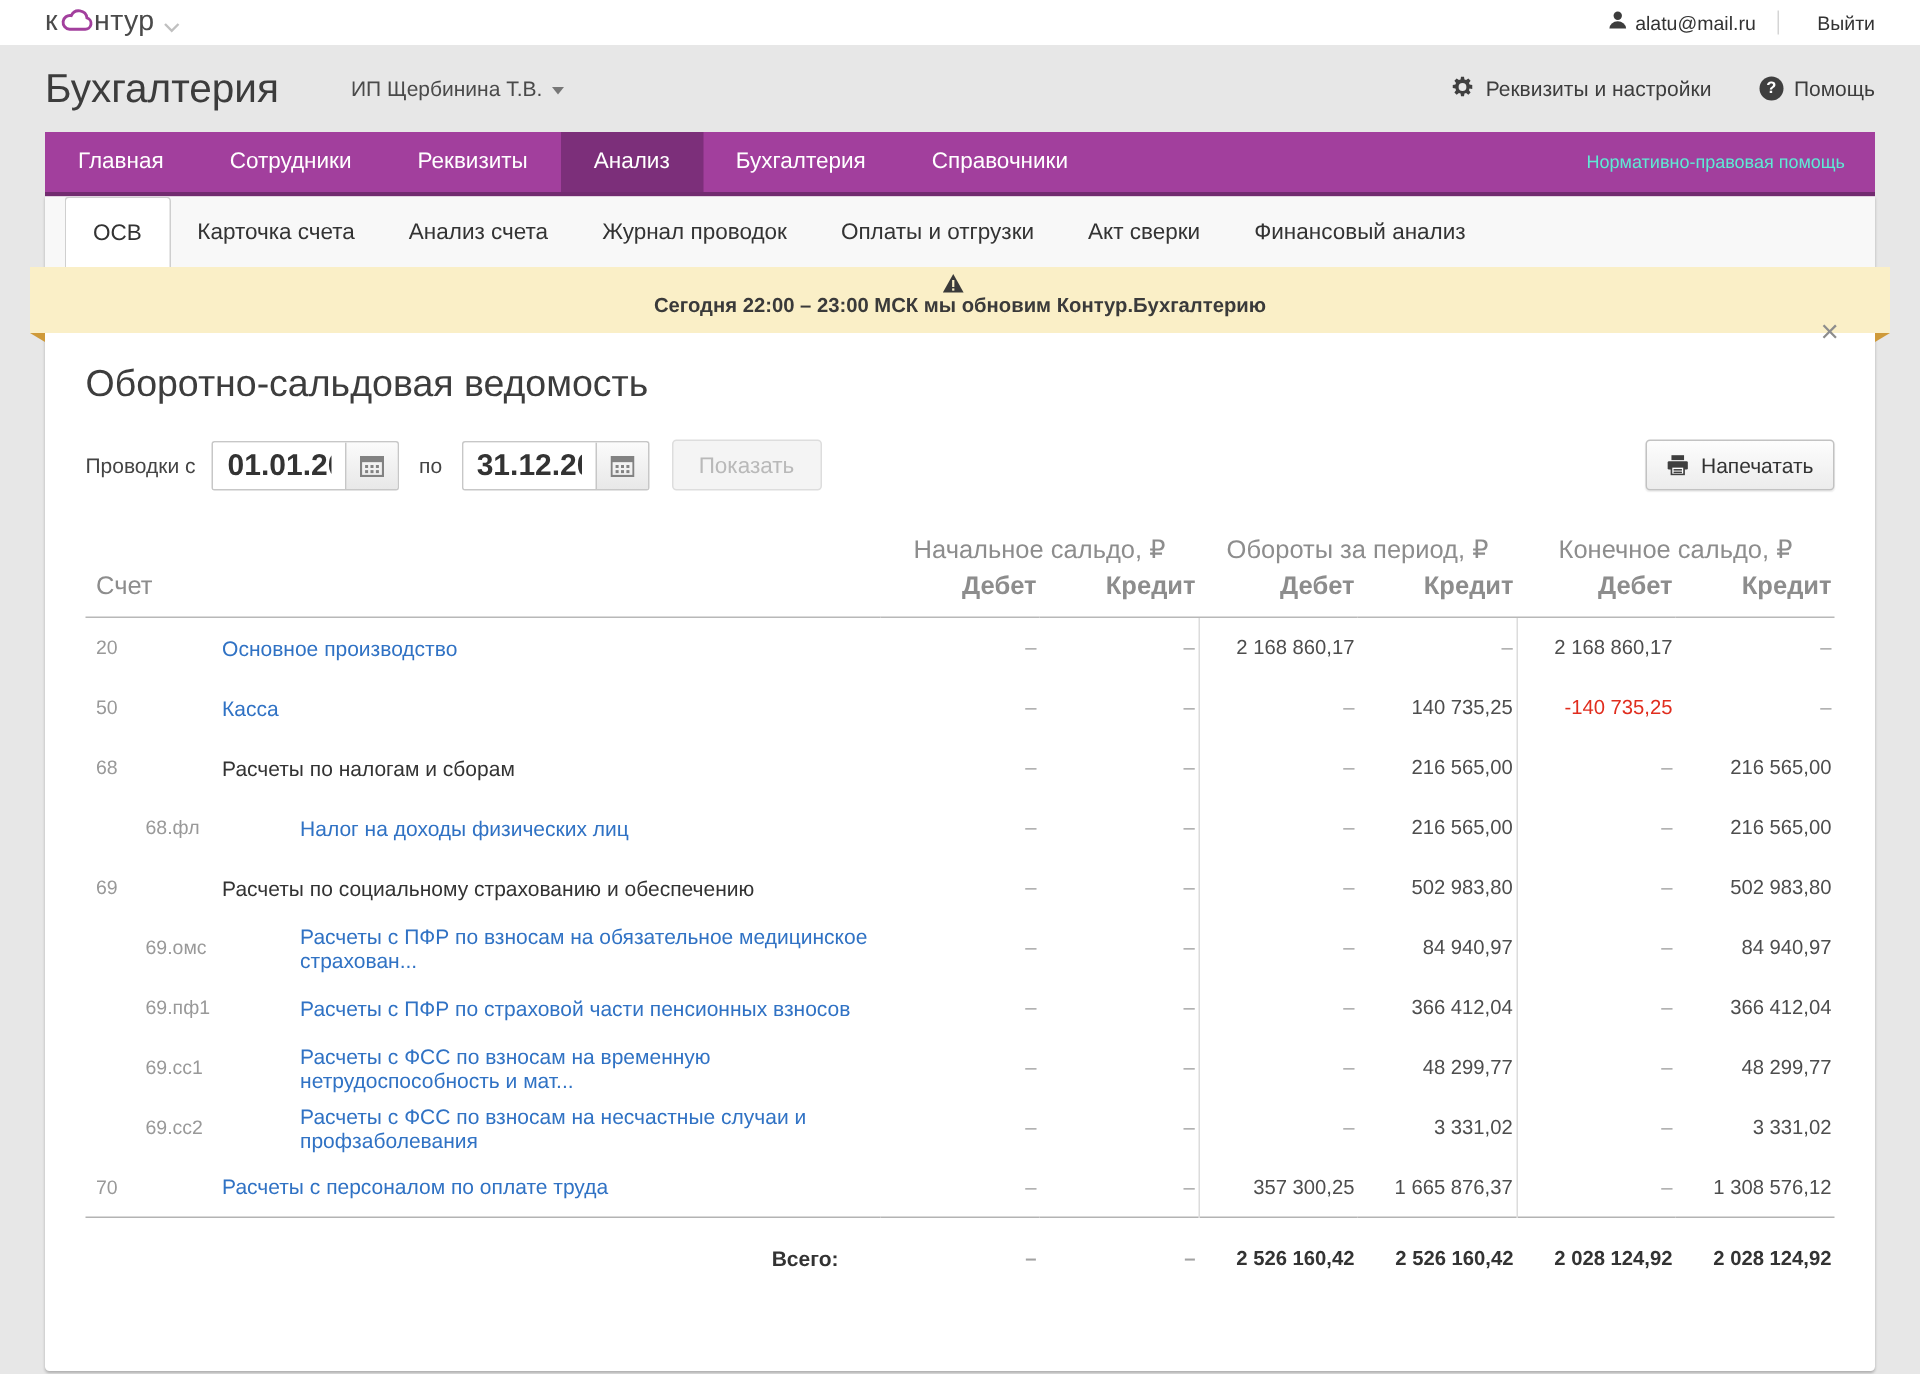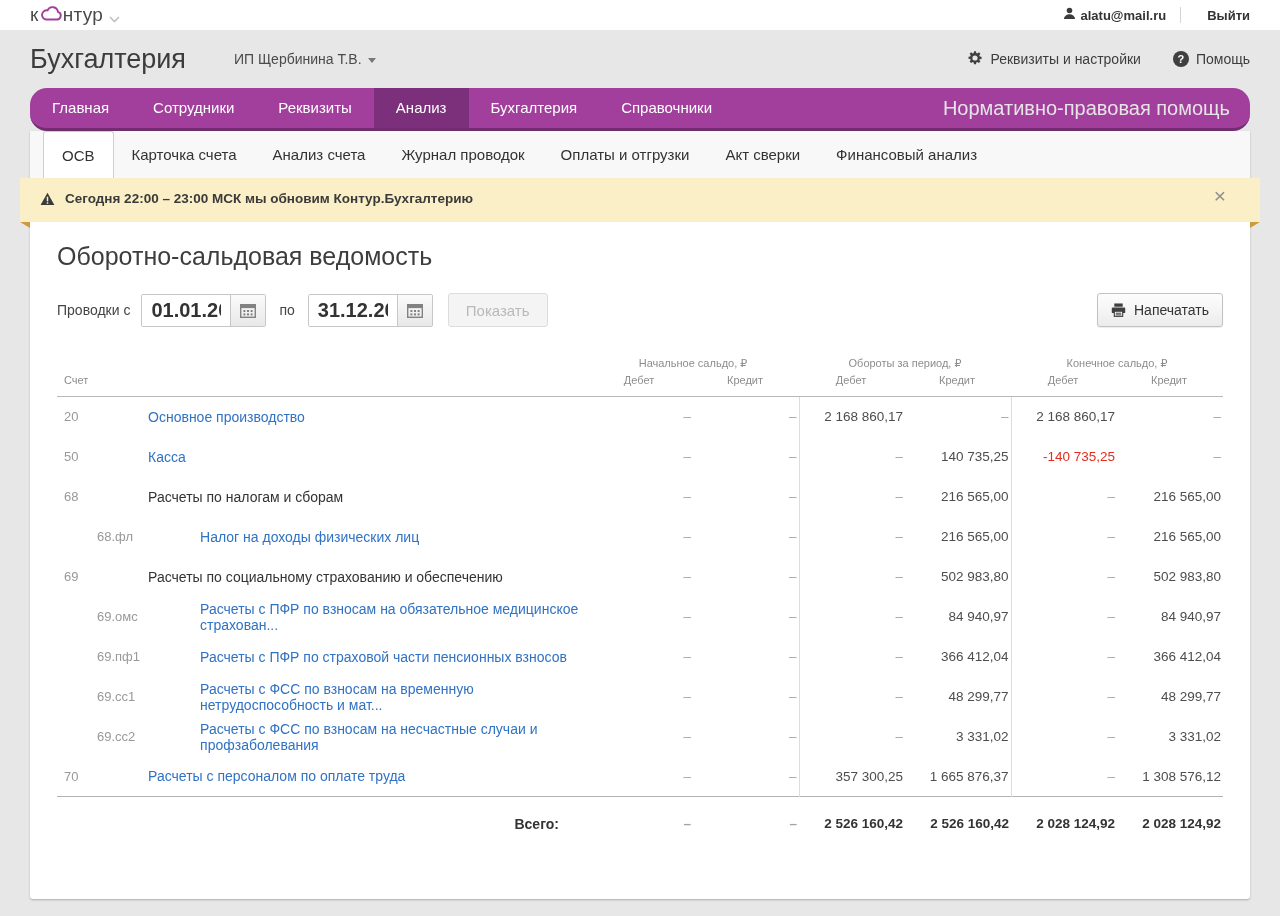--- a/index.html
+++ b/index.html
@@ -12,46 +12,46 @@
 
   
   .topbar {
     height: 30px; background: #fff;
     display: flex; align-items: center;
     padding: 0 30px;
   }
   .logo { display: flex; align-items: center; font-size: 19px; color: #4a4a4a; letter-spacing: .3px; }
   .logo .cloud { margin: 2px 1px 0 1px; }
   .logo .chev { margin-left: 6px; margin-top: 3px; }
-  .topbar-right { margin-left: auto; display: flex; align-items: center; font-size: 13px; color: #333; font-weight: bold; }
+  .topbar-right { margin-left: auto; display: flex; align-items: center; font-size: 13px; color: #333; }
   .topbar-right .user { display: flex; align-items: center; gap: 5px; cursor: pointer; }
   .topbar-right .sep { width: 1px; height: 16px; background: #d5d5d5; margin: 0 14px; }
   .topbar-right .logout { cursor: pointer; padding-left: 12px; }
 
   
   .appheader {
     height: 58px; display: flex; align-items: center; padding: 0 30px;
   }
   .app-title { font-size: 27px; color: #3c3c3c; font-weight: 400; }
   .org { margin-left: 48px; font-size: 14px; color: #4a4a4a; display: flex; align-items: center; gap: 6px; cursor: pointer; }
   .org .tri { width: 0; height: 0; border-left: 4px solid transparent; border-right: 4px solid transparent; border-top: 5px solid #777; margin-top: 2px; }
   .appheader-right { margin-left: auto; display: flex; align-items: center; gap: 32px; font-size: 14px; color: #3d3d3d; }
   .hbtn { display: flex; align-items: center; gap: 7px; cursor: pointer; }
   .qmark { width: 16px; height: 16px; border-radius: 50%; background: #3f3f3f; color: #fff;
            font-size: 11px; font-weight: 700; display: flex; align-items: center; justify-content: center; }
 
   
   .nav {
     margin: 0 30px; height: 43px; background: #a23f9d;
     border-bottom: 3px solid #722c70;
-    display: flex; align-items: stretch; border-radius: 17px;
+    display: flex; align-items: stretch;
   }
   .nav-item { color: #fff; font-size: 15px; line-height: 40px; padding: 0 22px; cursor: pointer; }
   .nav-item.active { background: #7c2f7a; }
-  .nav-right { margin-left: auto; color: #e5e5e5; font-size: 20px; line-height: 40px; padding: 0 20px; cursor: pointer; }
+  .nav-right { margin-left: auto; color: #5eead4; font-size: 12px; line-height: 40px; padding: 0 20px; cursor: pointer; }
 
   
   .card {
     margin: 0 30px; background: #fff; position: relative;
     border-radius: 0 0 3px 3px;
     box-shadow: 0 1px 2px rgba(0,0,0,.25);
     padding-bottom: 48px;
   }
 
   
@@ -59,23 +59,24 @@
   .tab { font-size: 15px; color: #333; line-height: 47px; padding: 0 18px; cursor: pointer; white-space: nowrap; }
   .tab.active {
     background: #fff; border: 1px solid #cfcfcf; border-bottom: none;
     border-radius: 3px 3px 0 0;
   }
 
   
   .banner {
     position: relative; margin: 0 -10px; height: 44px;
     background: #faefc7;
-    display: flex; align-items: flex-end; padding: 16px 20px;
+    display: flex; align-items: center; padding: 4px 20px;
     font-size: 13.5px; font-weight: 700; color: #3a3a3a;
     z-index: 2;
+    flex-direction: column;
   }
   .banner::before {
     content: ""; position: absolute; left: 0; bottom: -6px;
     border-top: 6px solid #cf9a39; border-left: 10px solid transparent;
   }
   .banner::after {
     content: ""; position: absolute; right: 0; bottom: -6px;
     border-top: 6px solid #cf9a39; border-right: 10px solid transparent;
   }
   .banner .warn { margin-right: 10px; display: flex; }
@@ -113,25 +114,25 @@
     margin-left: auto; padding: 0 13px;
     background: linear-gradient(#fdfdfd, #ececec);
     border: 1px solid #c2c2c2; color: #333;
     box-shadow: 0 1px 1px rgba(0,0,0,.08);
   }
 
   
   table.osv { width: 100%; border-collapse: collapse; margin-top: 8px; }
   table.osv col.c-code { width: 58px; }
   table.osv col.c-num { width: 106px; }
-  thead th { font-weight: 400; color: #8d8d8d; font-size: 11px; }
+  thead th { font-weight: 400; color: #8d8d8d; font-size: 17px; }
   thead .grp th { padding-bottom: 4px; text-align: center; }
   thead .sub th { padding-bottom: 10px; border-bottom: 1px solid #b8b8b8; }
   thead .sub th.acct { text-align: left; padding-left: 7px; }
-  thead .sub th.num { text-align: center; padding-right: 2px; }
+  thead .sub th.num { text-align: right; padding-right: 2px; font-weight: bold; }
   tbody td { height: 40px; font-size: 13.5px; color: #4d4d4d; }
   td.code { color: #999; font-size: 13px; padding-left: 7px; }
   tr.sub-row td.code { padding-left: 40px; }
   td.name { padding-left: 8px; color: #333; font-size: 14px; }
   tr.sub-row td.name { padding-left: 60px; }
   td.name .lnk { color: #3072c4; cursor: pointer; }
   td.num { text-align: right; padding-right: 2px; white-space: nowrap; }
   td.num.empty { color: #a3a3a3; }
   td.num.neg { color: #e02d1e; }
   tbody td.sep { border-left: 1px solid #dcdcdc; }

